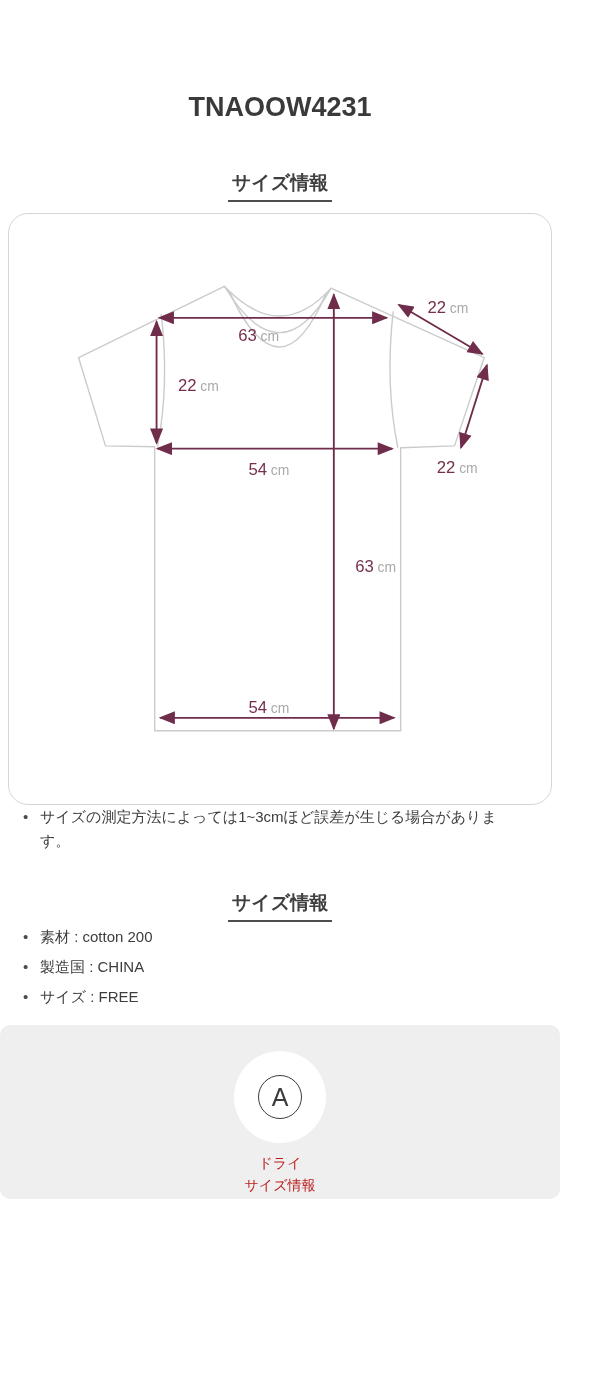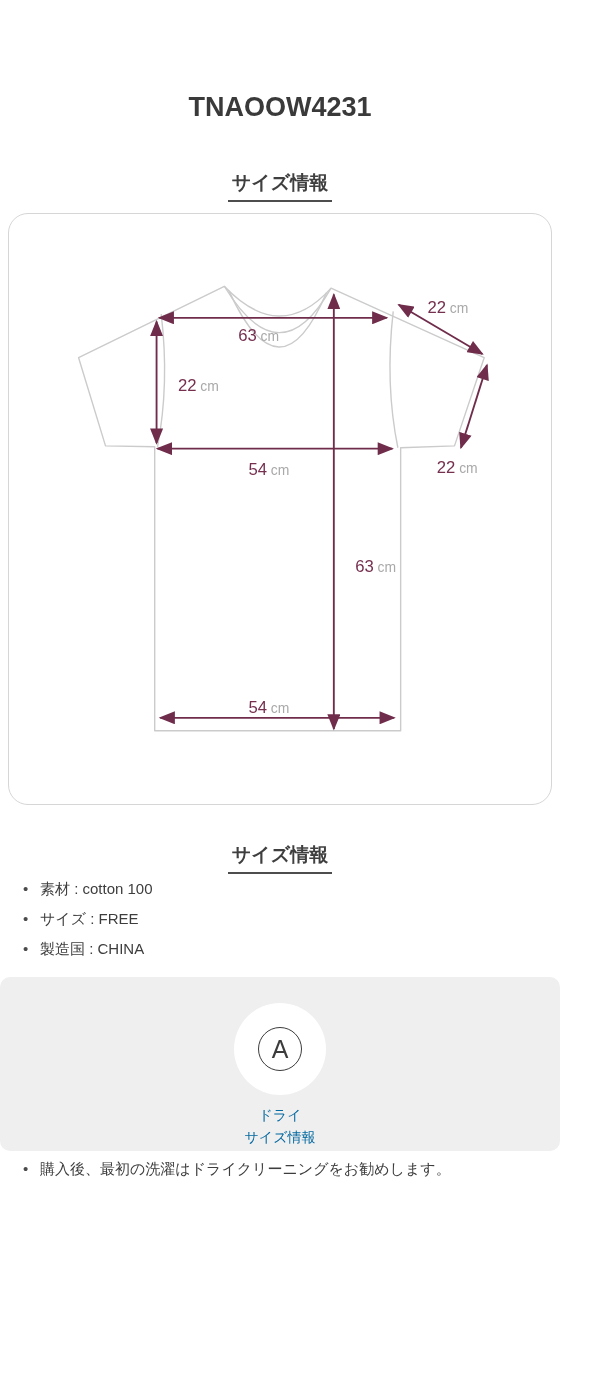--- a/index.html
+++ b/index.html
@@ -105,21 +105,21 @@
     box-sizing:border-box;
     display:flex;align-items:center;justify-content:center;
     font-size:25px;
     color:#3c3c3c;
   }
   .care-label{
     margin-top:9px;
     text-align:center;
     font-size:14px;
     line-height:22px;
-    color:#0369a1;
+    color:#b91c1c;
   }
 </style>
 </head>
 <body>
 
 <div class="page">
 
   <h1 class="product-code">TNAOOW4231</h1>
 
   <div class="heading-wrap hw1">
@@ -157,39 +157,41 @@
         <text x="182" y="168"><tspan class="m-num">22</tspan><tspan class="m-unit" dx="4">cm</tspan></text>
         <text x="473" y="84" text-anchor="middle"><tspan class="m-num">22</tspan><tspan class="m-unit" dx="4">cm</tspan></text>
         <text x="483" y="256" text-anchor="middle"><tspan class="m-num">22</tspan><tspan class="m-unit" dx="4">cm</tspan></text>
         <text x="280" y="258" text-anchor="middle"><tspan class="m-num">54</tspan><tspan class="m-unit" dx="4">cm</tspan></text>
         <text x="395" y="363" text-anchor="middle"><tspan class="m-num">63</tspan><tspan class="m-unit" dx="4">cm</tspan></text>
         <text x="280" y="515" text-anchor="middle"><tspan class="m-num">54</tspan><tspan class="m-unit" dx="4">cm</tspan></text>
       </g>
     </svg>
   </section>
 
+  <ul class="bullets note-list">
+    <li>サイズの測定方法によっては1~3cmほど誤差が生じる場合があります。</li>
+  </ul>
 
   <div class="heading-wrap hw2">
     <h2 class="section-heading">サイズ情報</h2>
   </div>
 
   <ul class="bullets spec-list">
-    <li>素材 : cotton 100</li>
+    <li>素材 : cotton 200</li>
+    <li>製造国 : CHINA</li>
     <li>サイズ : FREE</li>
-    <li>製造国 : CHINA</li>
   </ul>
 
 
   <div class="care-box">
     <div class="care-circle-outer">
       <div class="care-circle-inner">A</div>
     </div>
     <div class="care-label">
       <span>ドライ</span><br>
       <span>サイズ情報</span>
     </div>
   </div>
 
   <ul class="bullets care-notes">
-    <li>購入後、最初の洗濯はドライクリーニングをお勧めします。</li>
   </ul>
 
 </div>
 
 </body></html>

